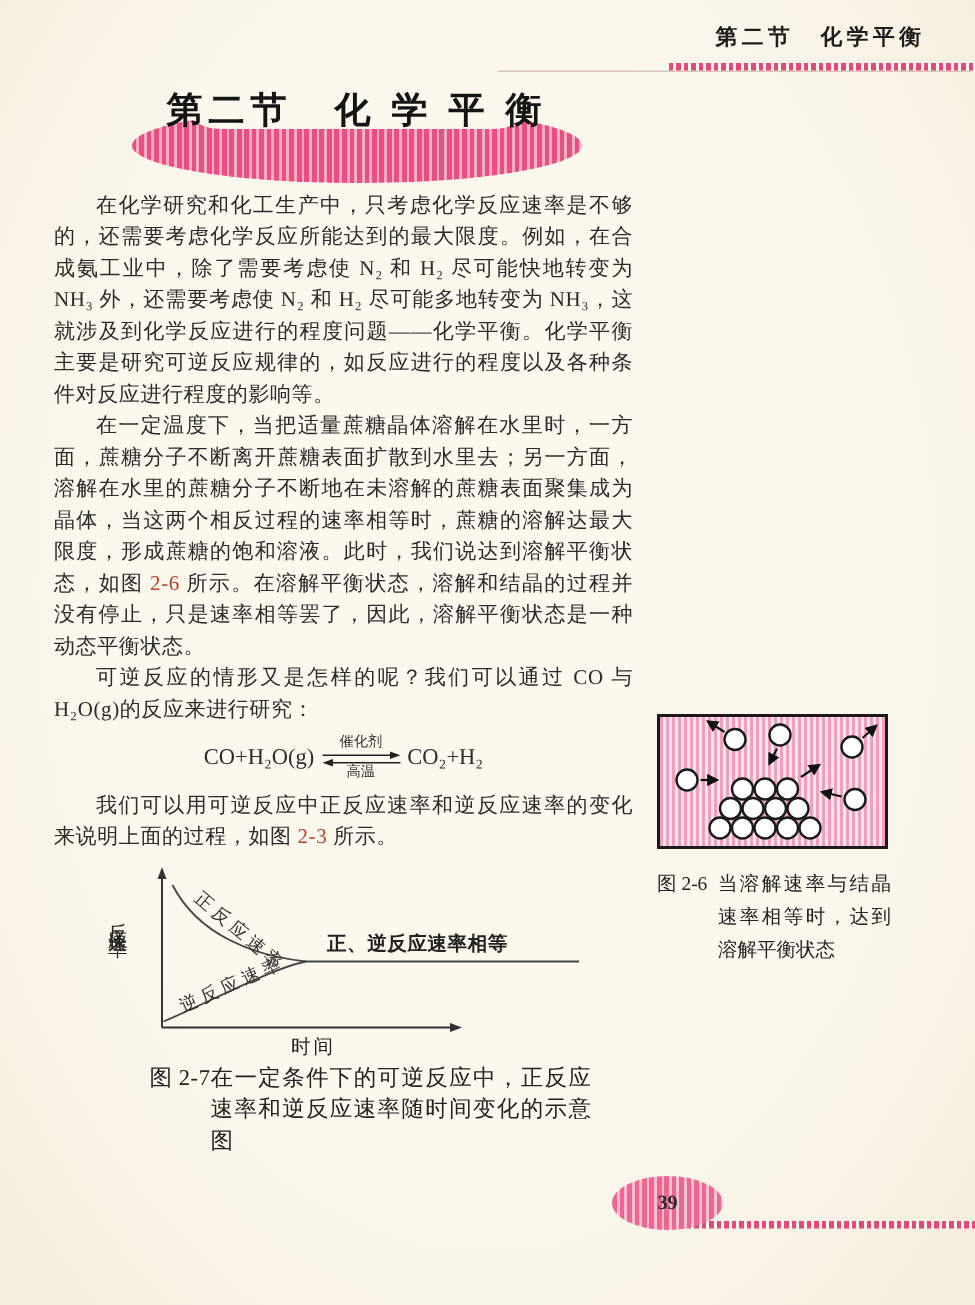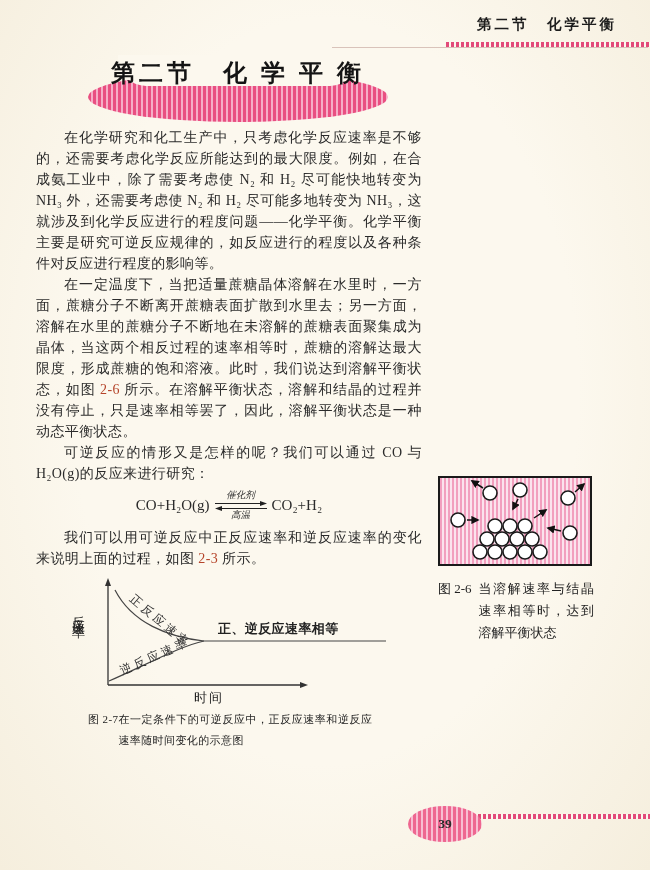--- a/index.html
+++ b/index.html
@@ -22,45 +22,45 @@
   .banner-title{position:absolute;left:0;top:2px;width:100%;text-align:center;
         font-size:24px;font-weight:bold;letter-spacing:4px;color:#141414;}
   
   .column{position:absolute;left:36px;top:127px;width:386px;font-size:14px;line-height:21px;
         text-align:justify;letter-spacing:0.4px;}
   .column p{margin:0;text-indent:2em;}
   .figref{color:#b5442a;}
   
   .equation{display:flex;justify-content:center;align-items:center;margin:7px 0 7px 0;
         font-size:15px;letter-spacing:0;}
-  .arrowstack{display:inline-flex;flex-direction:column;align-items:center;margin:0 4px;line-height:1;font-style:italic;}
+  .arrowstack{display:inline-flex;flex-direction:column;align-items:center;margin:0 4px;line-height:1;}
   .arrowstack .cond{font-size:9.5px;letter-spacing:0;}
   
   .fig26{position:absolute;left:438px;top:476px;width:156px;}
   .fig26-box{width:150px;height:86px;border:2px solid #1a1a1a;
         background:repeating-linear-gradient(90deg,#f29fbe 0 2px,#fbe3ed 2px 4px);}
   .fig26-caption{margin-top:12px;display:flex;gap:7px;font-size:13px;line-height:22px;color:#222;}
   .figlabel{white-space:nowrap;}
   .fig26-caption .figtext{width:120px;text-align:justify;}
   
   .fig27{position:relative;margin-top:6px;margin-left:30px;width:340px;}
   .fig27-ylabel{position:absolute;left:2px;top:30px;writing-mode:vertical-rl;
         font-size:13px;letter-spacing:3px;color:#222;}
   .fig27-svg{display:block;margin-left:20px;}
-  .fig27-caption{margin:2px 0 0 22px;display:flex;gap:0;font-size:11px;line-height:21px;color:#222;}
+  .fig27-caption{margin:2px 0 0 22px;display:flex;gap:0;font-size:15px;line-height:21px;color:#222;justify-content:center;}
   .fig27-caption .figtext{width:254px;}
   .ax{stroke:#333;stroke-width:1.3;fill:none;}
   .curve{stroke:#444;stroke-width:1.2;fill:none;}
   .clabel{font-size:12px;letter-spacing:3px;fill:#333;font-family:"Liberation Serif","DejaVu Serif",serif;}
   .eqlabel{font-size:13px;font-weight:600;fill:#222;font-family:"Liberation Serif","DejaVu Serif",serif;}
   .xlabel{font-size:13px;letter-spacing:2px;fill:#222;font-family:"Liberation Serif","DejaVu Serif",serif;}
   
   .footer-dashes{position:absolute;top:814px;left:448px;width:202px;height:5px;
         background:repeating-linear-gradient(90deg,#e24a79 0 3px,#fcf8ee 3px 5px);}
-  .page-ellipse{position:absolute;top:806px;left:408px;width:74px;height:36px;border-radius:50%;
+  .page-ellipse{position:absolute;top:784px;left:408px;width:74px;height:36px;border-radius:50%;
         background:repeating-linear-gradient(90deg,#ee6790 0 3px,#f8bed2 3px 5px);
         display:flex;align-items:center;justify-content:center;z-index:2;}
   .page-ellipse span{font-size:13.5px;font-weight:bold;color:#2a2a2a;}
 </style>
 </head>
 <body>
 
 <div class="page">
 
   <div class="header-title">第二节　化学平衡</div>

